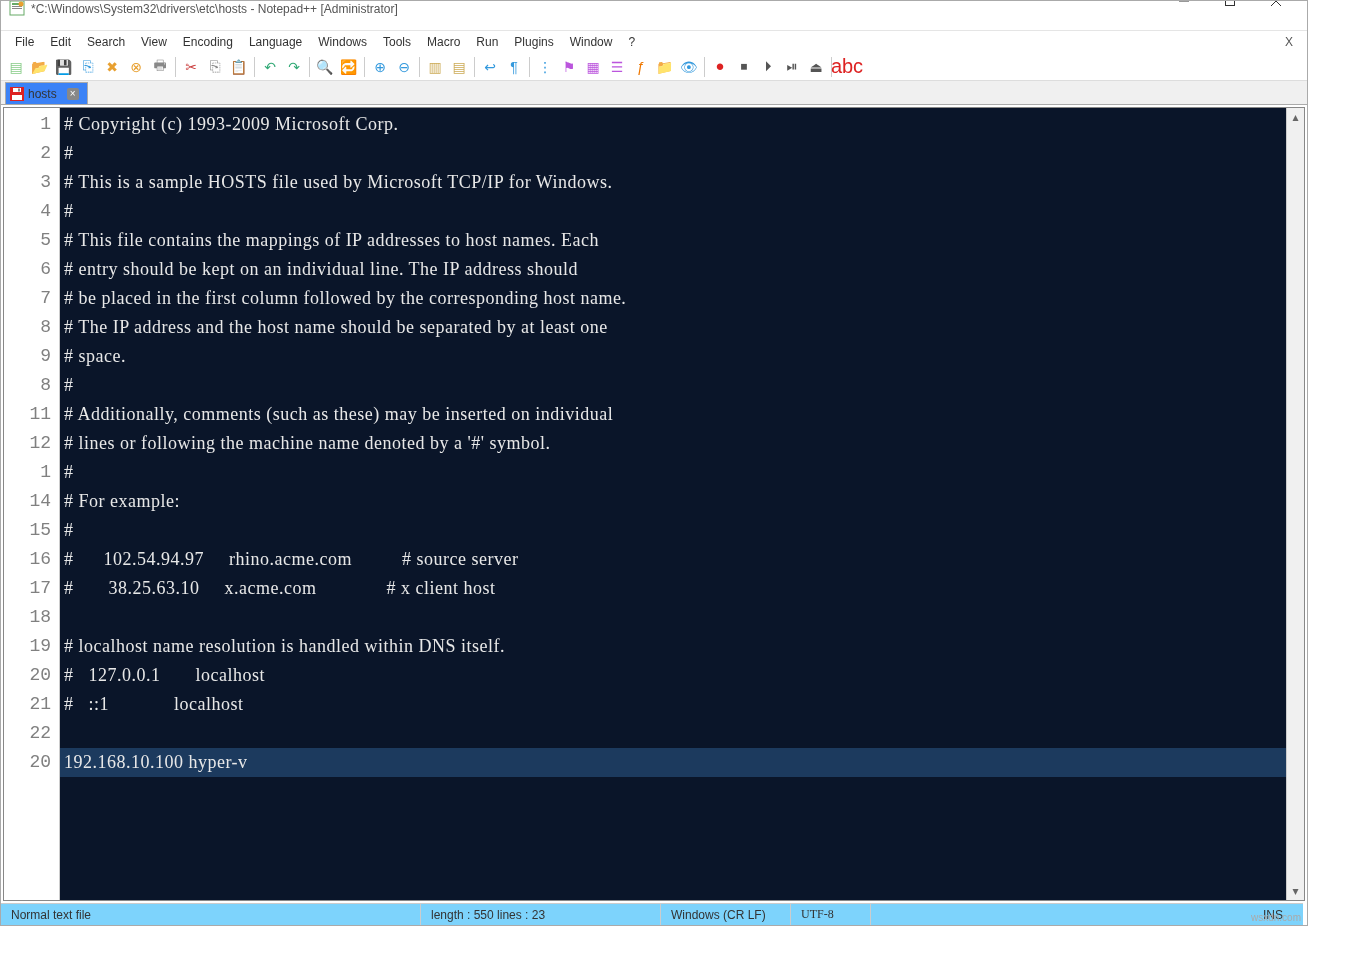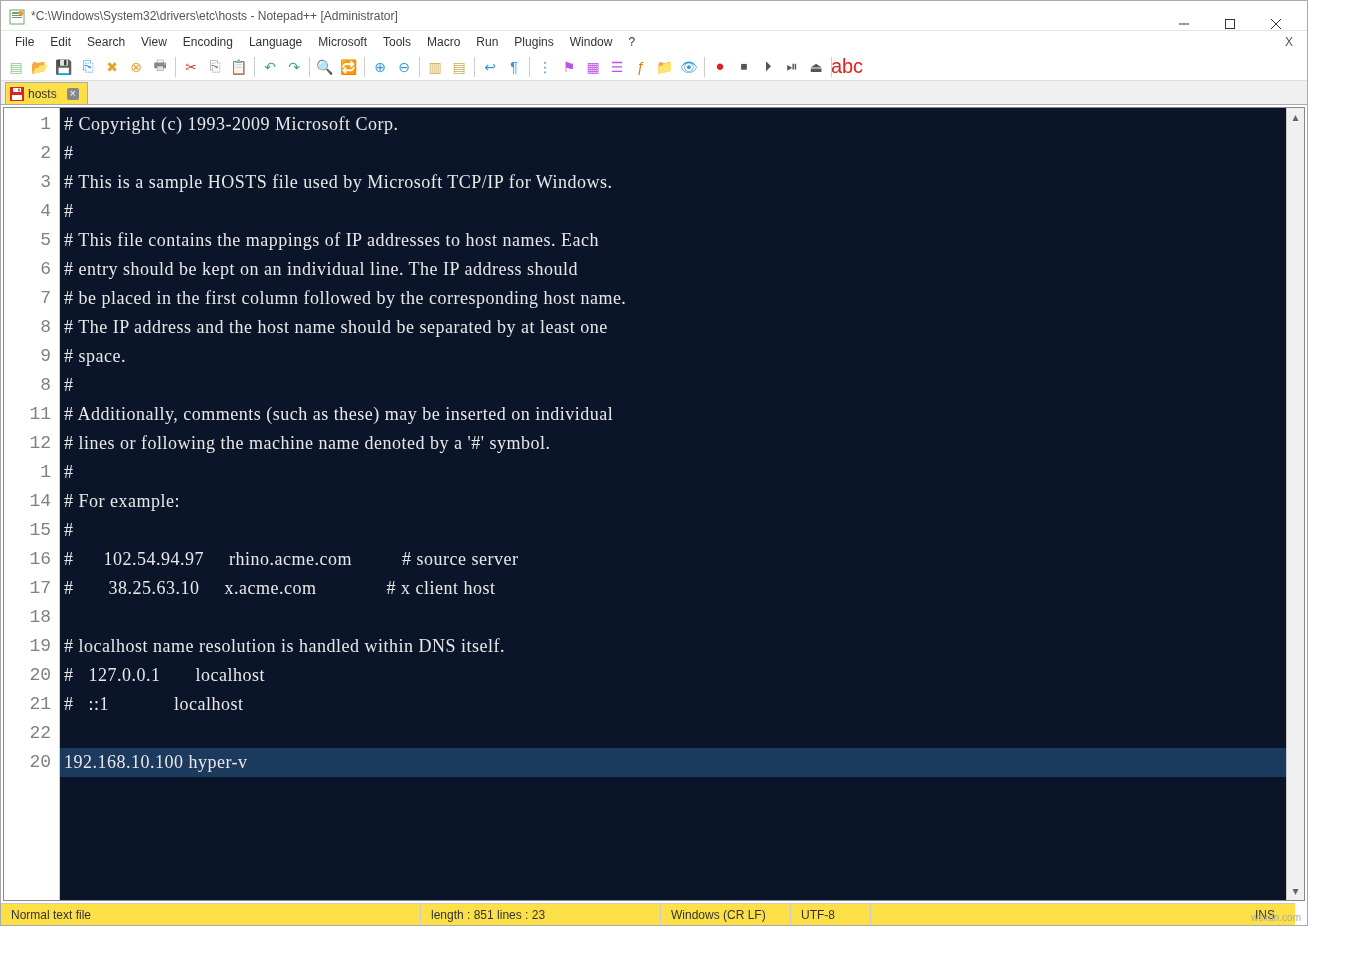--- a/index.html
+++ b/index.html
@@ -1,48 +1,48 @@
 <!DOCTYPE html>
 <html><head>
 <meta charset="utf-8">
 <style>
 * { margin:0; padding:0; box-sizing:border-box; }
 body { font-family:"Segoe UI",Tahoma,sans-serif; font-size:12px; background:#fff; width:1308px; height:926px; overflow:hidden; border:1px solid #aaa; position:relative; }
-.titlebar { height:30px; background:#fff; display:flex; align-items:flex-start; padding:8px 8px; border-bottom:1px solid #e5e5e5; }
+.titlebar { height:30px; background:#fff; display:flex; align-items:flex-end; padding:14px 8px; border-bottom:1px solid #e5e5e5; }
 .titlebar-icon { width:16px; height:16px; margin-right:6px; display:inline-flex; }
 .titlebar-text { flex:1; color:#555; font-size:12px; }
 .win-controls { display:flex; gap:0; }
 .win-btn { width:46px; height:30px; display:flex; align-items:center; justify-content:center; color:#555; }
 .menubar { height:22px; display:flex; align-items:center; padding:0 6px; color:#333; }
 .menu-item { padding:2px 8px; cursor:default; }
 .menu-close { margin-left:auto; padding:2px 8px; color:#555; }
 .toolbar { height:28px; display:flex; align-items:center; padding:2px 4px; gap:2px; border-bottom:1px solid #ddd; }
 .tb-btn { width:22px; height:22px; display:flex; align-items:center; justify-content:center; border:1px solid transparent; }
 .tb-sep { width:1px; height:20px; background:#ccc; margin:0 2px; }
 .tabbar { height:24px; display:flex; align-items:flex-end; padding:0 4px; background:#f0f0f0; border-bottom:1px solid #aaa; }
-.tab { height:22px; background:#fde047; border:1px solid #aaa; border-bottom:none; display:flex; align-items:center; padding:0 8px 0 4px; gap:4px; font-size:12px; color:#333; }
+.tab { height:22px; background:#3b82f6; border:1px solid #aaa; border-bottom:none; display:flex; align-items:center; padding:0 8px 0 4px; gap:4px; font-size:12px; color:#333; }
 .tab-icon { width:14px; height:14px; display:inline-flex; }
 .tab-close { width:12px; height:12px; border-radius:2px; background:#888; display:flex; align-items:center; justify-content:center; color:#fff; font-size:10px; line-height:1; margin-left:6px;}
 .editor-wrap { position:absolute; top:104px; bottom:22px; left:0; right:0; display:flex; border:1px solid #888; margin:2px; }
 .gutter { width:56px; background:#fff; color:#808080; text-align:right; font-family:Consolas,"Courier New",monospace; font-size:18px; padding:2px 8px 2px 2px; border-right:1px solid #ccc; user-select:none; }
 .gutter div { height:29px; line-height:29px; }
 .code { flex:1; background:#0a1529; color:#e8e8e8; font-family:Consolas,"Courier New",monospace; font-size:18px; padding:2px 4px; overflow:hidden; position:relative; line-height:29px; white-space:pre; letter-spacing:0.5px;}
 .code .line { height:29px;font-family:Liberation Serif, serif; }
 .code .hl { background:#1c3a5e; position:absolute; left:0; right:0; height:29px; z-index:0;}
 .code .line span { position:relative; z-index:1;}
 .scroll-v { width:18px; background:#f0f0f0; border-left:1px solid #ccc; position:relative;}
 .scroll-v .arrow{height:18px;display:flex;align-items:center;justify-content:center;color:#666;}
 .scroll-v .thumb-area{position:absolute;top:18px;bottom:18px;left:0;right:0;}
-.statusbar { position:absolute; bottom:0; left:0; right:12px; height:22px; background:#fde047; border-top:1px solid #ccc; display:flex; align-items:flex-start; font-size:12px; color:#333;}
+.statusbar { position:absolute; bottom:0; left:0; right:4px; height:22px; background:#7dd3fc; border-top:1px solid #ccc; display:flex; align-items:flex-start; font-size:12px; color:#333;}
 .statusbar .cell { padding:0 10px; height:100%; display:flex; align-items:center; border-right:1px solid #ccc;}
 .statusbar .cell.first{flex:0 0 420px;}
 .statusbar .cell.mid1{flex:0 0 240px;}
 .statusbar .cell.mid2{flex:0 0 300px;}
 .statusbar .cell.r{flex:0 0 130px;}
-.statusbar .cell.r2{flex:0 0 80px;}
+.statusbar .cell.r2{flex:0 0 80px;font-family:Liberation Serif, serif;}
 .statusbar .cell.r3{flex:1; text-align:right; padding-right:20px; border-right:none; justify-content:flex-end;}
 .watermark{position:absolute;bottom:2px;right:6px;font-size:10px;color:#aaa;z-index:10;}
 </style>
 </head>
 <body>
 
 <div class="titlebar">
   <span class="titlebar-icon">
     <svg viewBox="0 0 16 16">
         <rect x="1" y="1" width="14" height="14" fill="#fff" stroke="#6a6"></rect>
@@ -73,21 +73,21 @@
   </div>
 </div>
 
 <div class="menubar" id="menubar">
 <span class="menu-item">File</span>
     <span class="menu-item">Edit</span>
     <span class="menu-item">Search</span>
     <span class="menu-item">View</span>
     <span class="menu-item">Encoding</span>
     <span class="menu-item">Language</span>
-    <span class="menu-item">Microsoft</span>
+    <span class="menu-item">Windows</span>
     <span class="menu-item">Tools</span>
     <span class="menu-item">Macro</span>
     <span class="menu-item">Run</span>
     <span class="menu-item">Plugins</span>
     <span class="menu-item">Window</span>
     <span class="menu-item">?</span>
     <span class="menu-close">X</span>
   </div>
 
 <div class="toolbar" id="toolbar">
@@ -179,19 +179,19 @@
   <div class="code" id="code"><div class="line"><span># Copyright (c) 1993-2009 Microsoft Corp.</span></div><div class="line"><span>#</span></div><div class="line"><span># This is a sample HOSTS file used by Microsoft TCP/IP for Windows.</span></div><div class="line"><span>#</span></div><div class="line"><span># This file contains the mappings of IP addresses to host names. Each</span></div><div class="line"><span># entry should be kept on an individual line. The IP address should</span></div><div class="line"><span># be placed in the first column followed by the corresponding host name.</span></div><div class="line"><span># The IP address and the host name should be separated by at least one</span></div><div class="line"><span># space.</span></div><div class="line"><span>#</span></div><div class="line"><span># Additionally, comments (such as these) may be inserted on individual</span></div><div class="line"><span># lines or following the machine name denoted by a '#' symbol.</span></div><div class="line"><span>#</span></div><div class="line"><span># For example:</span></div><div class="line"><span>#</span></div><div class="line"><span>#      102.54.94.97     rhino.acme.com          # source server</span></div><div class="line"><span>#       38.25.63.10     x.acme.com              # x client host</span></div><div class="line"><span></span></div><div class="line"><span># localhost name resolution is handled within DNS itself.</span></div><div class="line"><span>#   127.0.0.1       localhost</span></div><div class="line"><span>#   ::1             localhost</span></div><div class="line"><span></span></div><div class="line"><span>192.168.10.100 hyper-v</span></div><div class="hl" style="top: 640px;"></div></div>
   <div class="scroll-v">
     <div class="arrow">▴</div>
     <div class="thumb-area"></div>
     <div class="arrow" style="position:absolute;bottom:0;left:0;right:0;">▾</div>
   </div>
 </div>
 
 <div class="statusbar">
   <div class="cell first">Normal text file</div>
-  <div class="cell mid1">length : 851    lines : 23</div>
+  <div class="cell mid1">length : 550    lines : 23</div>
   <div class="cell r">Windows (CR LF)</div>
   <div class="cell r2">UTF-8</div>
   <div class="cell r3">INS</div>
 </div>
 
 <div class="watermark">wsxdn.com</div>
 
 </body></html>

